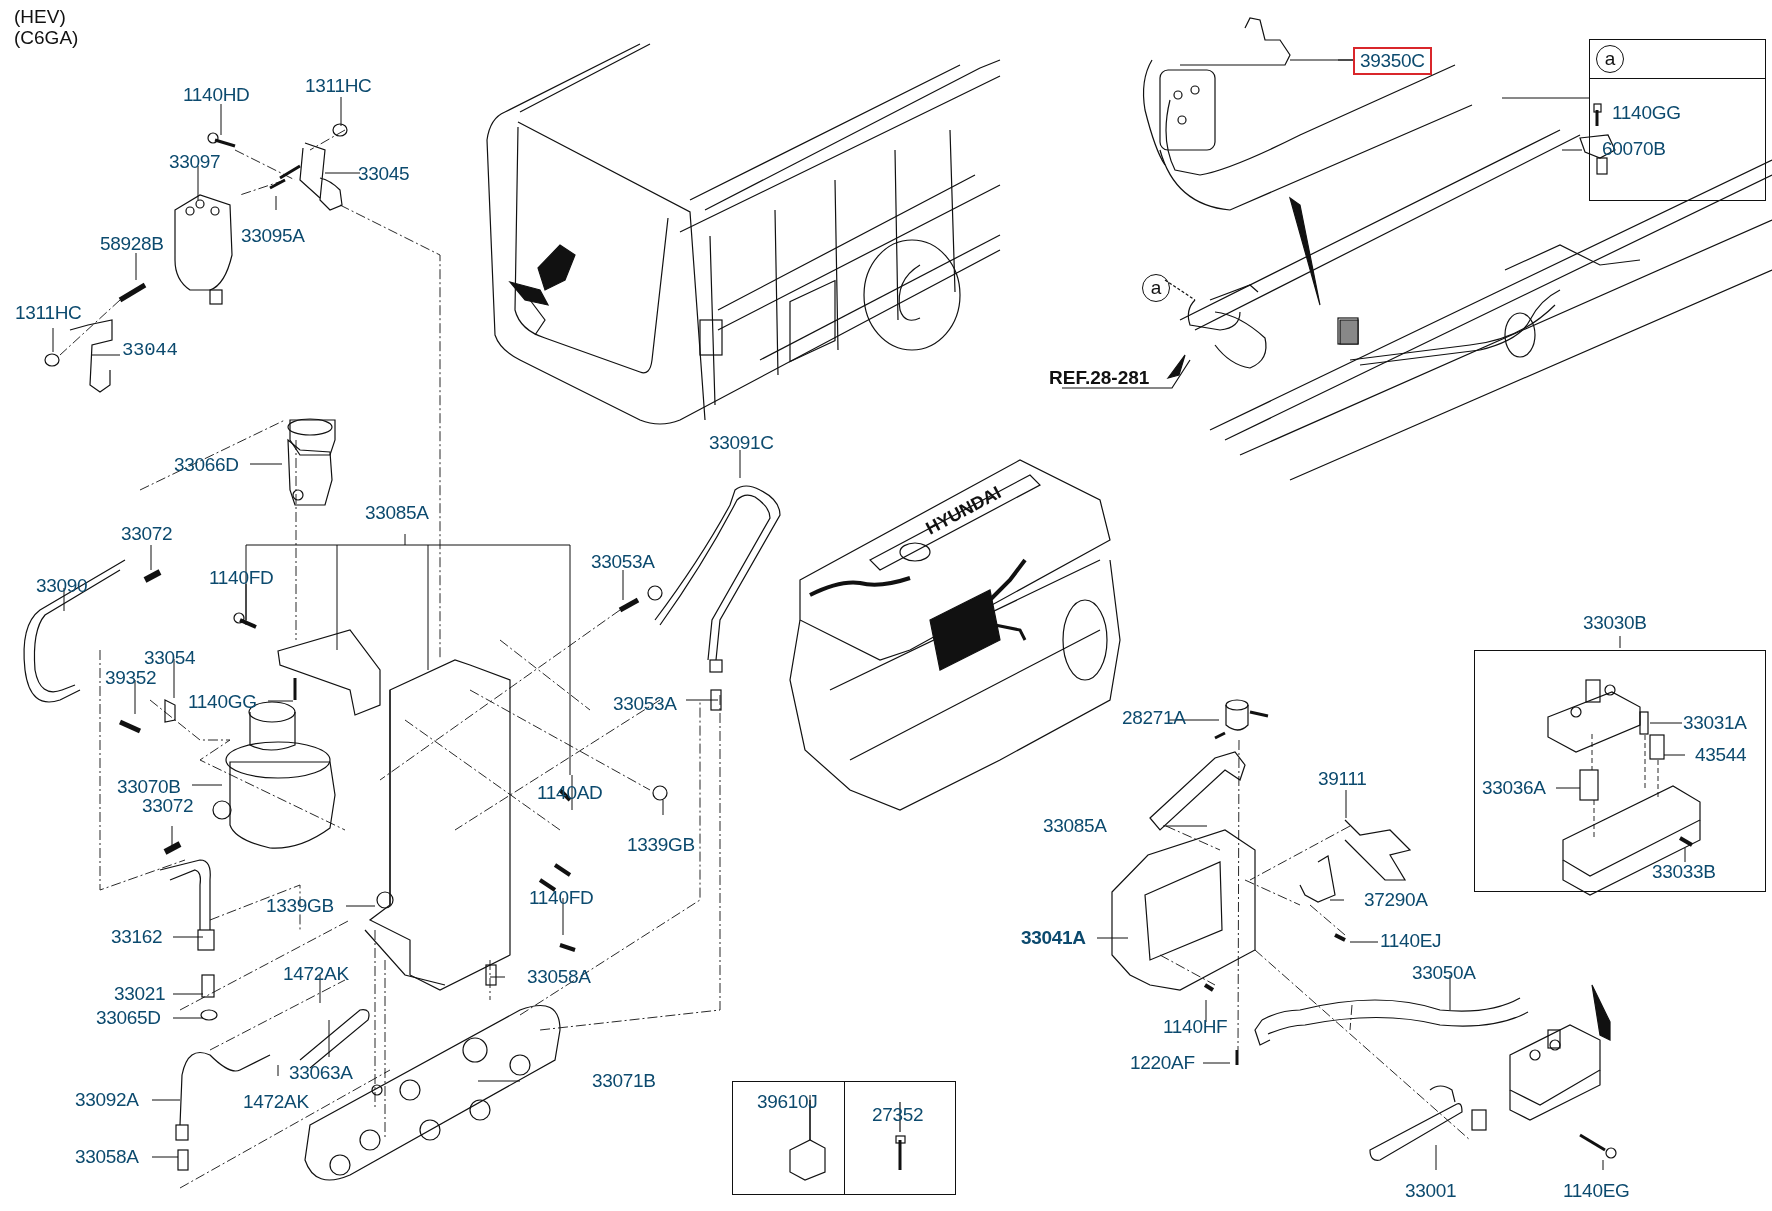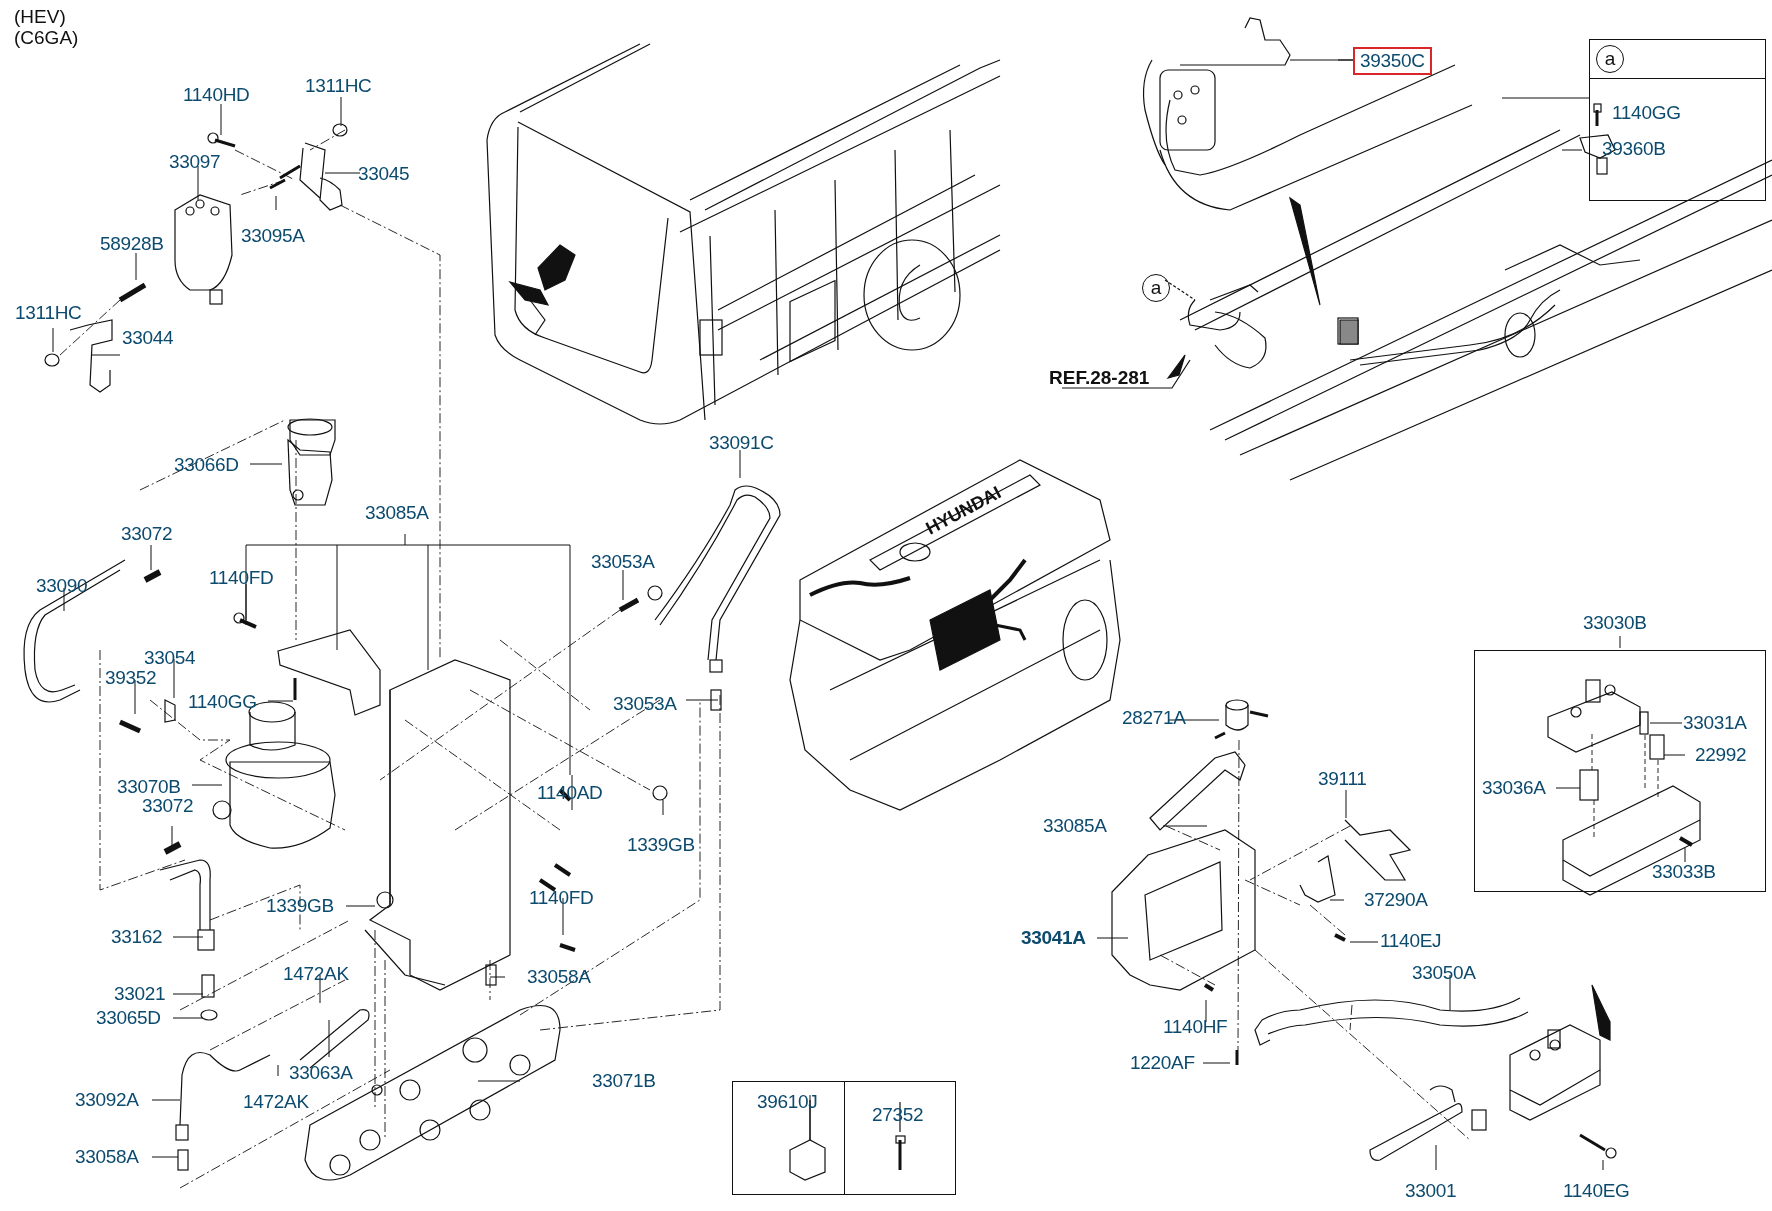--- a/index.html
+++ b/index.html
@@ -340,21 +340,21 @@
 <div class="circ" style="left:1142px;top:274px;">a</div>
 <div class="ref" style="left:1049px;top:367px;">REF.28-281</div>
 
 <div class="lbl" style="left:183px;top:85px;">1140HD</div>
 <div class="lbl" style="left:305px;top:76px;">1311HC</div>
 <div class="lbl" style="left:169px;top:152px;">33097</div>
 <div class="lbl" style="left:358px;top:164px;">33045</div>
 <div class="lbl" style="left:100px;top:234px;">58928B</div>
 <div class="lbl" style="left:241px;top:226px;">33095A</div>
 <div class="lbl" style="left:15px;top:303px;">1311HC</div>
-<div class="lbl" style="left:122px;top:328px;">33044</div>
+<div class="lbl" style="left:122px;top:340px;font-family:Liberation Mono, monospace;">33044</div>
 <div class="lbl" style="left:174px;top:455px;">33066D</div>
 <div class="lbl" style="left:121px;top:524px;">33072</div>
 <div class="lbl" style="left:365px;top:503px;">33085A</div>
 <div class="lbl" style="left:36px;top:576px;">33090</div>
 <div class="lbl" style="left:209px;top:568px;">1140FD</div>
 <div class="lbl" style="left:144px;top:648px;">33054</div>
 <div class="lbl" style="left:105px;top:668px;">39352</div>
 <div class="lbl" style="left:188px;top:692px;">1140GG</div>
 <div class="lbl" style="left:117px;top:777px;text-align:center;">33070B</div>
 <div class="lbl" style="left:142px;top:796px;">33072</div>
@@ -382,24 +382,24 @@
 <div class="lbl" style="left:1364px;top:890px;">37290A</div>
 <div class="lbl" style="left:1021px;top:928px;font-weight:bold;">33041A</div>
 <div class="lbl" style="left:1380px;top:931px;">1140EJ</div>
 <div class="lbl" style="left:1412px;top:963px;">33050A</div>
 <div class="lbl" style="left:1163px;top:1017px;">1140HF</div>
 <div class="lbl" style="left:1130px;top:1053px;">1220AF</div>
 <div class="lbl" style="left:1405px;top:1181px;">33001</div>
 <div class="lbl" style="left:1563px;top:1181px;">1140EG</div>
 
 <div class="lbl" style="left:1612px;top:103px;">1140GG</div>
-<div class="lbl" style="left:1602px;top:139px;">39360B</div>
+<div class="lbl" style="left:1602px;top:139px;">60070B</div>
 
 <div class="lbl" style="left:1583px;top:613px;">33030B</div>
 <div class="lbl" style="left:1683px;top:713px;">33031A</div>
-<div class="lbl" style="left:1695px;top:745px;">22992</div>
+<div class="lbl" style="left:1695px;top:745px;">43544</div>
 <div class="lbl" style="left:1482px;top:778px;">33036A</div>
 <div class="lbl" style="left:1652px;top:862px;">33033B</div>
 
 <div class="lbl" style="left:757px;top:1092px;">39610J</div>
 <div class="lbl" style="left:872px;top:1105px;">27352</div>
 
 </div>
 
 </body></html>

